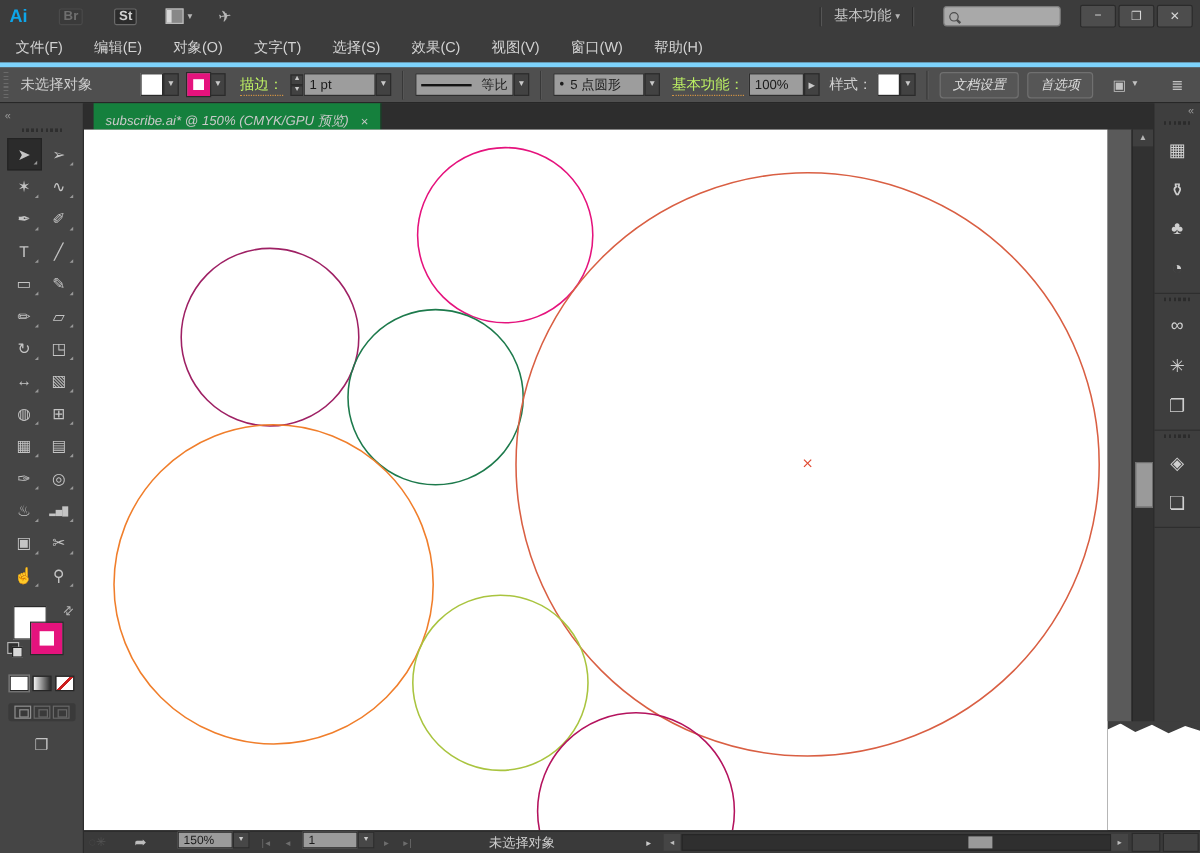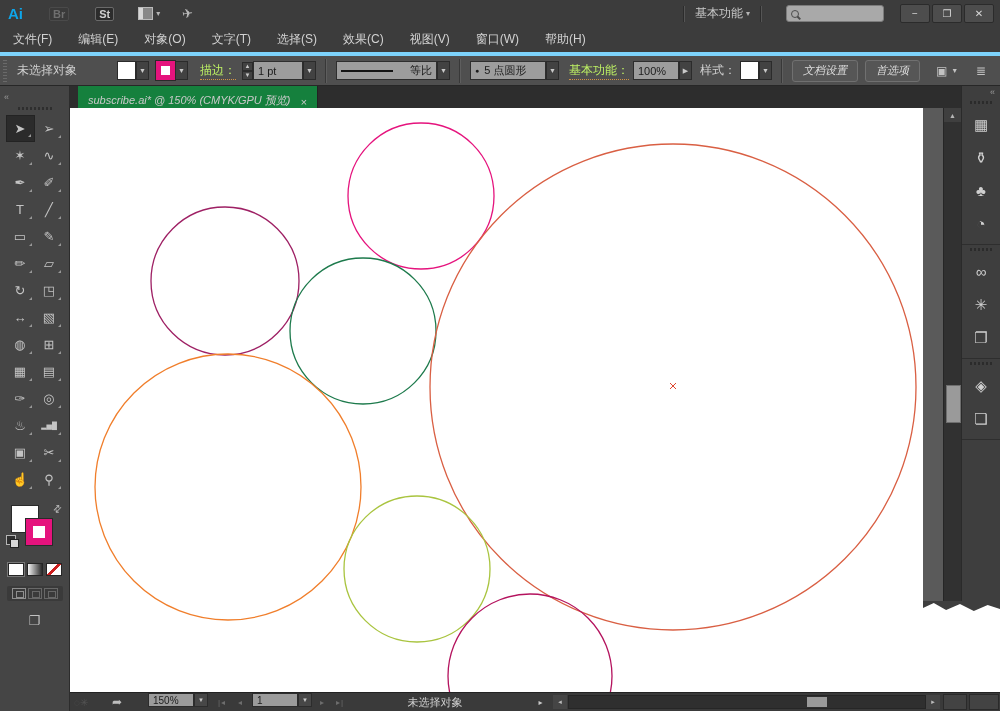--- a/index.html
+++ b/index.html
@@ -158,24 +158,24 @@
     <span class="ctl-label">未选择对象</span>
     <span class="swatch" style="margin-left:40px;"></span>
     <span class="dd-btn">▼</span>
     <span class="swatch stroke-proxy" style="margin-left:7px;"></span>
     <span class="dd-btn">▼</span>
     <span class="link-label" style="margin-left:12px;">描边：</span>
     <span class="stepper">
       <span>▲</span>
       <span>▼</span>
     </span>
-    <span class="litebox" style="width:50px;">1 pt</span>
+    <span class="litebox" style="width:60px;">1 pt</span>
     <span class="dd-btn">▼</span>
     <span class="csep"></span>
-    <span class="litebox" style="width:101px;justify-content:space-between;">
+    <span class="litebox" style="width:82px;justify-content:space-between;">
       <span class="stroke-line"></span>
       <span>等比</span>
     </span>
     <span class="dd-btn">▼</span>
     <span class="csep"></span>
     <span class="litebox" style="width:76px;gap:5px;">
       <span style="font-size:7px;">●</span>
       <span>5 点圆形</span>
     </span>
     <span class="dd-btn">▼</span>

